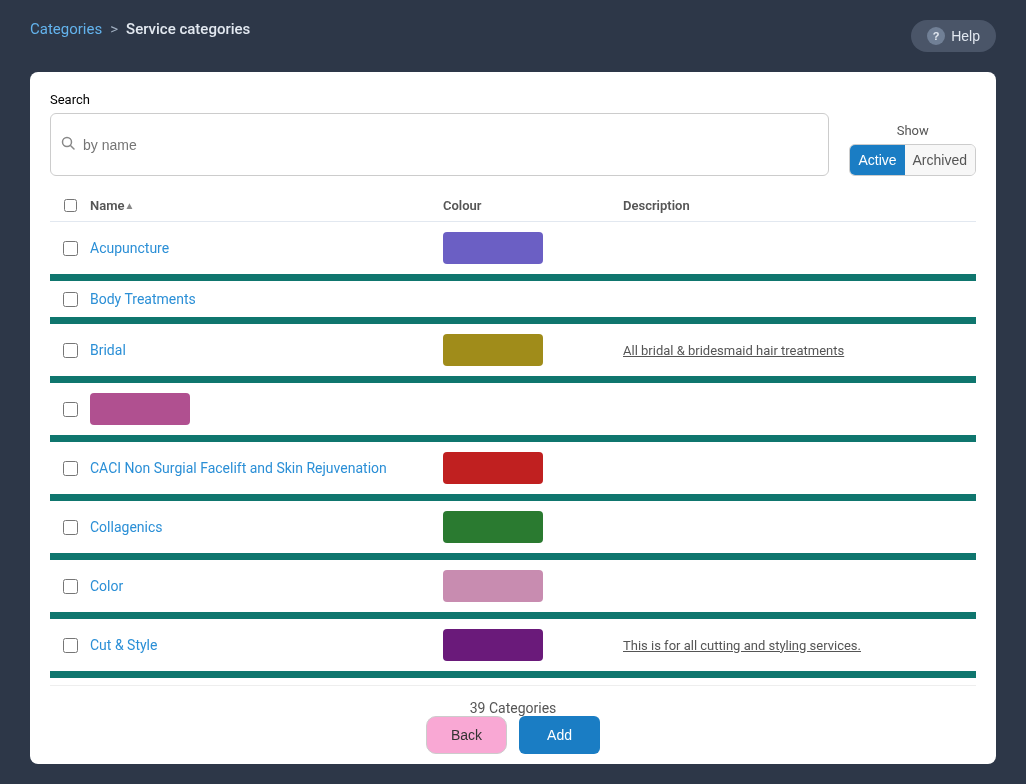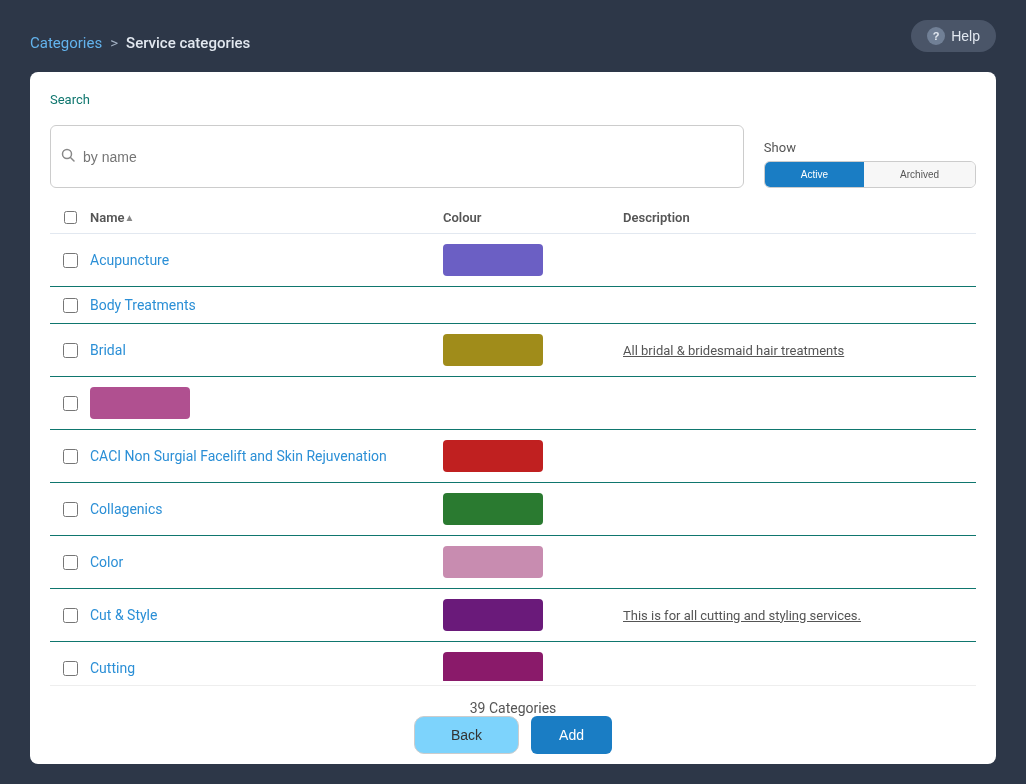--- a/index.html
+++ b/index.html
@@ -15,21 +15,21 @@
       background: #2d3748;
       width: 1026px;
       height: 784px;
       display: flex;
       flex-direction: column;
       padding: 20px 30px;
     }
     .top-bar {
       display: flex;
       justify-content: space-between;
-      align-items: flex-end;
+      align-items: flex-start;
       margin-bottom: 20px;
     }
     .breadcrumb {
       display: flex;
       align-items: center;
       gap: 8px;
       font-size: 15px;
     }
     .breadcrumb-link {
       color: #63b3ed;
@@ -80,22 +80,22 @@
       display: flex;
       align-items: flex-end;
       gap: 20px;
       margin-bottom: 16px;
     }
     .search-section {
       flex: 1;
     }
     .search-label {
       font-size: 13px;
-      color: #0f766e;
-      margin-bottom: 18px;
+      color: #000000;
+      margin-bottom: 6px;
     }
     .search-input-wrap {
       display: flex;
       align-items: center;
       border: 1px solid #ccc;
       border-radius: 6px;
       padding: 22px 10px;
       gap: 8px;
     }
     .search-icon-svg {
@@ -105,36 +105,36 @@
     .search-input {
       border: none;
       outline: none;
       font-size: 14px;
       color: #999;
       width: 100%;
     }
     .show-section {
       display: flex;
       flex-direction: column;
-      align-items: flex-start;
+      align-items: center;
       gap: 6px;
     }
     .show-label {
       font-size: 13px;
       color: #555;
     }
     .toggle-group {
       display: flex;
       border: 1px solid #ccc;
       border-radius: 6px;
       overflow: hidden;
     }
     .toggle-btn {
-      padding: 7px 36px;
-      font-size: 10px;
+      padding: 7px 8px;
+      font-size: 14px;
       border: none;
       cursor: pointer;
       background: #f7f7f7;
       color: #555;
     }
     .toggle-btn.active {
       background: #1a7dc4;
       color: #fff;
       font-weight: 500;
     }
@@ -155,21 +155,21 @@
       overflow-y: auto;
       position: relative;
     }
     .table-body::-webkit-scrollbar { width: 8px; }
     .table-body::-webkit-scrollbar-track { background: #f1f1f1; }
     .table-body::-webkit-scrollbar-thumb { background: #ccc; border-radius: 4px; }
     .table-row {
       display: grid;
       grid-template-columns: 40px 1fr 180px 1fr;
       padding: 10px 0;
-      border-bottom: 1px solid #0f766e;
+      border-bottom: 7px solid #0f766e;
       align-items: center;
     }
     .row-check { display: flex; justify-content: center; }
     .row-check input[type="checkbox"] { cursor: pointer; width: 15px; height: 15px; accent-color: #1a7dc4; }
     .row-name {
       font-size: 14px;
       color: #2b8fd6;
       cursor: pointer;
     }
     .color-swatch {
@@ -194,24 +194,24 @@
     }
     .footer-count {
       font-size: 14px;
       color: #555;
     }
     .footer-buttons {
       display: flex;
       gap: 12px;
     }
     .btn-back {
-      padding: 10px 36px;
+      padding: 10px 24px;
       border: 1px solid #ccc;
       border-radius: 10px;
-      background: #7dd3fc;
+      background: #f9a8d4;
       color: #333;
       font-size: 14px;
       cursor: pointer;
     }
     .btn-add {
       padding: 10px 28px;
       border: none;
       border-radius: 6px;
       background: #1a7dc4;
       color: #fff;

